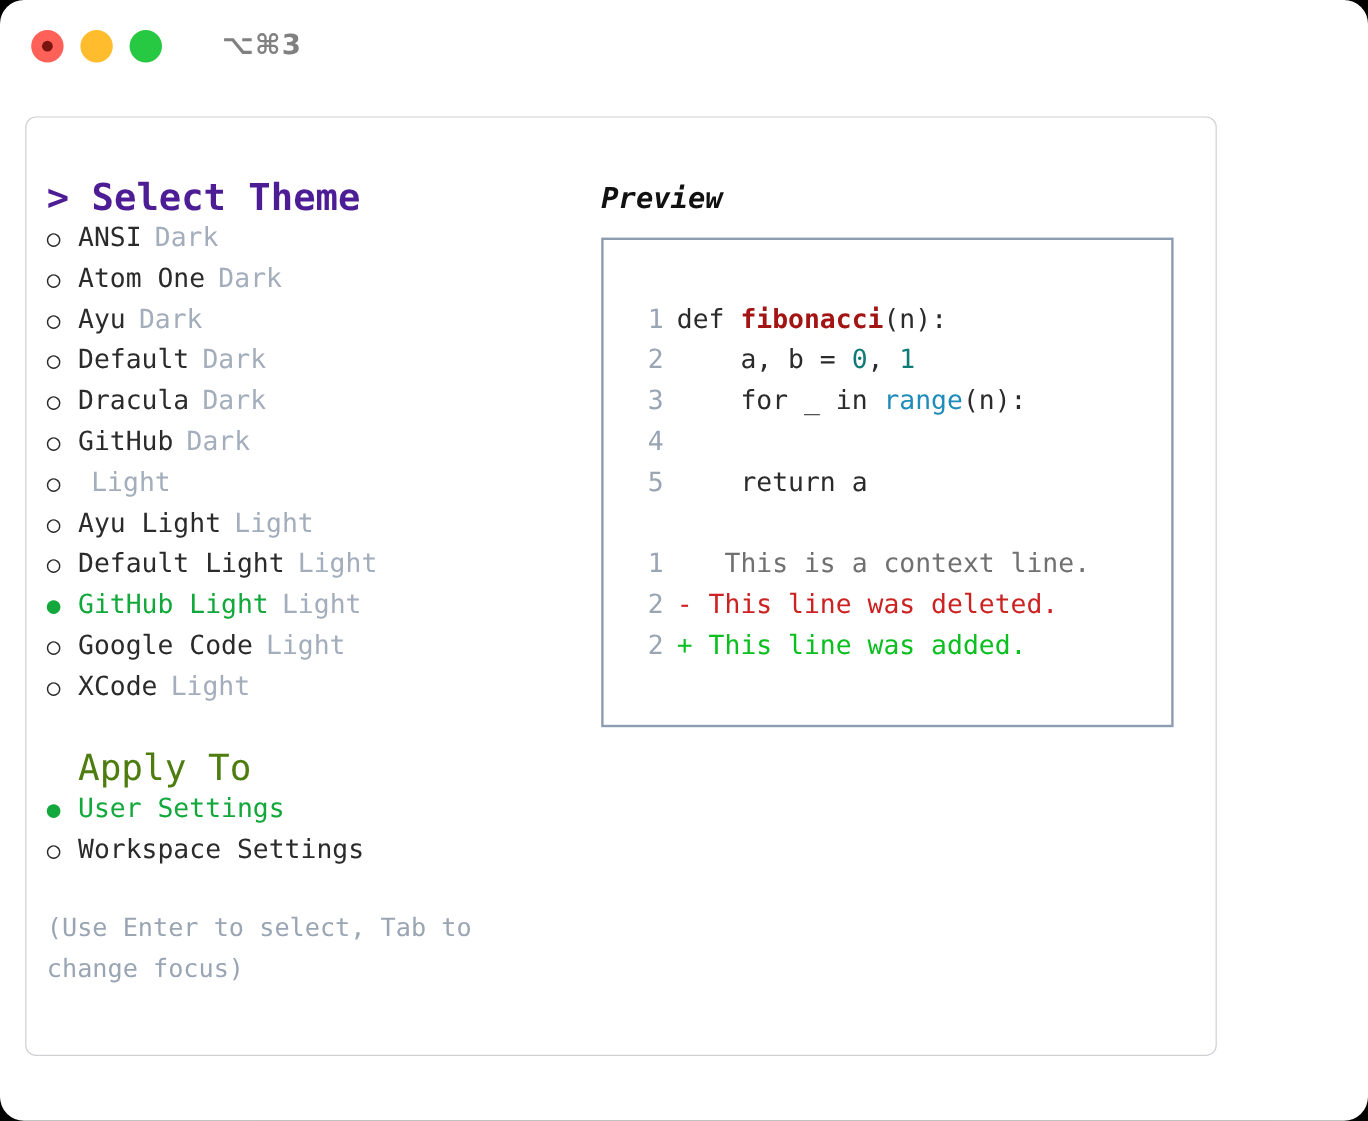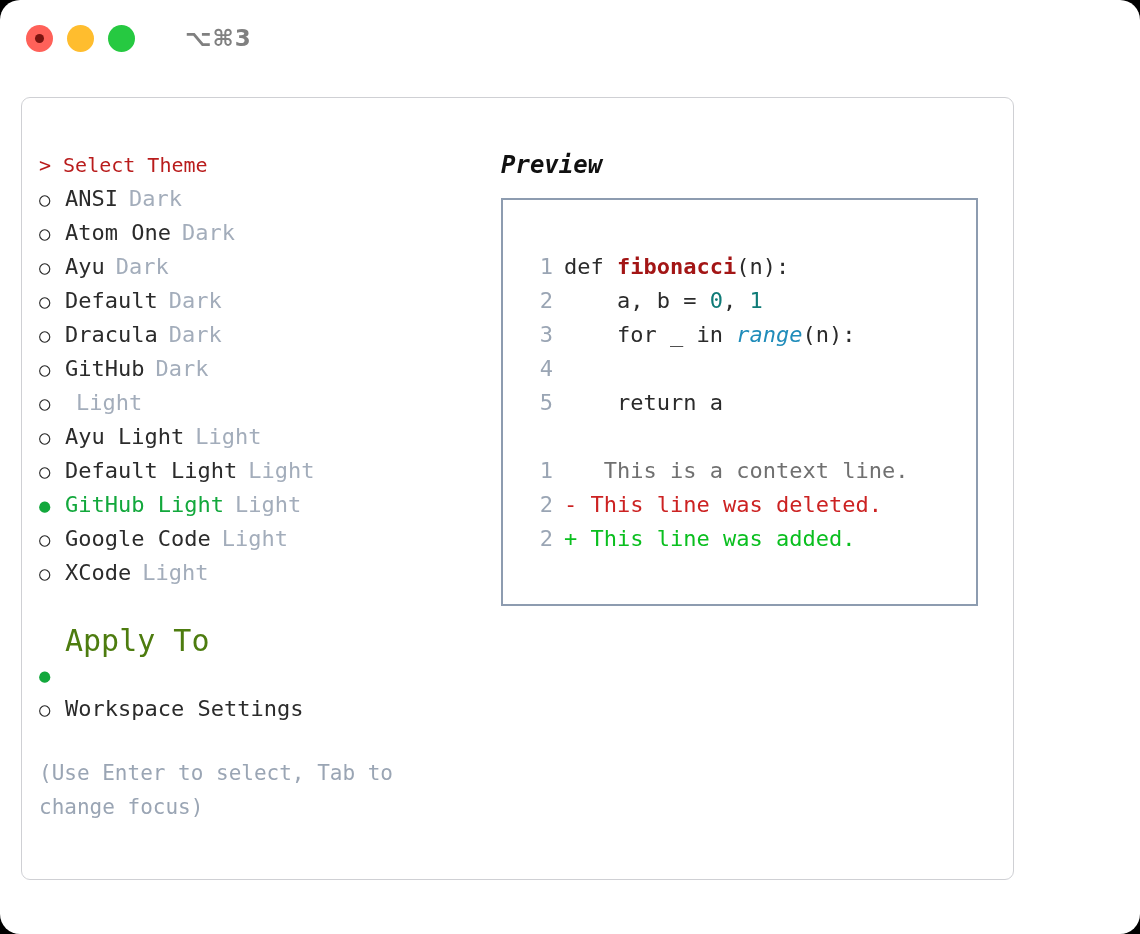--- a/index.html
+++ b/index.html
@@ -90,23 +90,23 @@
   }
 
   
   .left-col {
     position: absolute;
     left: 17px;
     top: 50px;
     width: 450px;
   }
   .section-title {
-    font-size: 20px;
-    font-weight: normal;
-    color: #b91c1c;
+    font-size: 31px;
+    font-weight: bold;
+    color: #4c1d95;
     line-height: 34px;
     white-space: pre;
   }
   .opt-row {
     display: flex;
     align-items: baseline;
     line-height: 34px;
     height: 34px;
     font-size: 22px;
     white-space: pre;
@@ -181,21 +181,21 @@
     flex: 0 0 30px;
     text-align: right;
     color: #9aa5b4;
     margin-right: 11px;
   }
   .code-text { color: #2b2b2b; }
   .blank-line { height: 34px; }
 
   .tok-func { color: #a31515; font-weight: bold; }
   .tok-num  { color: #0f7b77; }
-  .tok-call { color: #1f8cba; font-style: italic; }
+  .tok-call { color: #1f8cba; }
   .tok-plain { color: #2b2b2b; }
 
   .diff-context { color: #707070; }
   .diff-del { color: #cc2222; }
   .diff-add { color: #0abf1f; }
 </style>
 </head>
 <body>
 
 <div class="window">
@@ -228,21 +228,21 @@
             <div class="opt-row selected"><span class="marker selected">●</span><span class="opt-name">GitHub Light</span><span class="opt-kind">Light</span></div>
             <div class="opt-row"><span class="marker">○</span><span class="opt-name">Google Code</span><span class="opt-kind">Light</span></div>
             <div class="opt-row"><span class="marker">○</span><span class="opt-name">XCode</span><span class="opt-kind">Light</span></div>
           </div>
 
         <div class="spacer-row"></div>
 
         <div class="apply-title">Apply To</div>
 
         <div id="apply-list">
-            <div class="opt-row selected"><span class="marker selected">●</span></div>
+            <div class="opt-row selected"><span class="marker selected">●</span><span class="opt-name">User Settings</span></div>
             <div class="opt-row"><span class="marker">○</span><span class="opt-name">Workspace Settings</span></div>
           </div>
 
         <div class="hint">(Use Enter to select, Tab to change focus)</div>
       </div>
 
       <div class="right-col">
         <div class="preview-title">Preview</div>
 
         <div class="preview-box">

